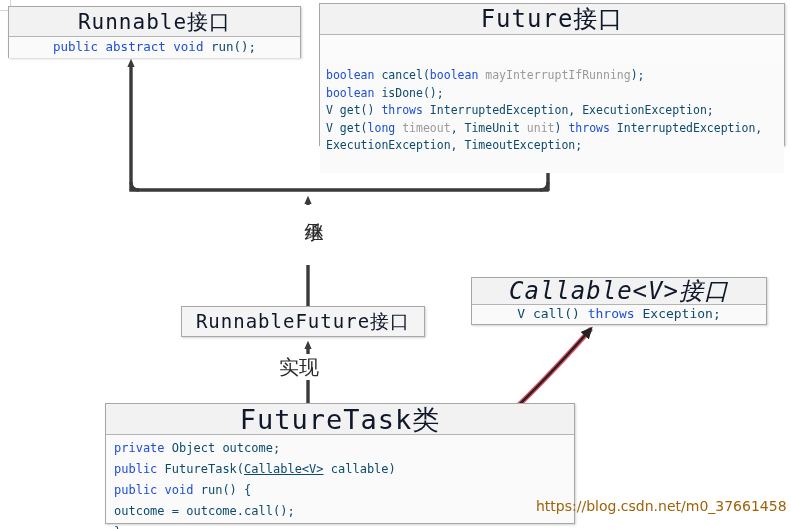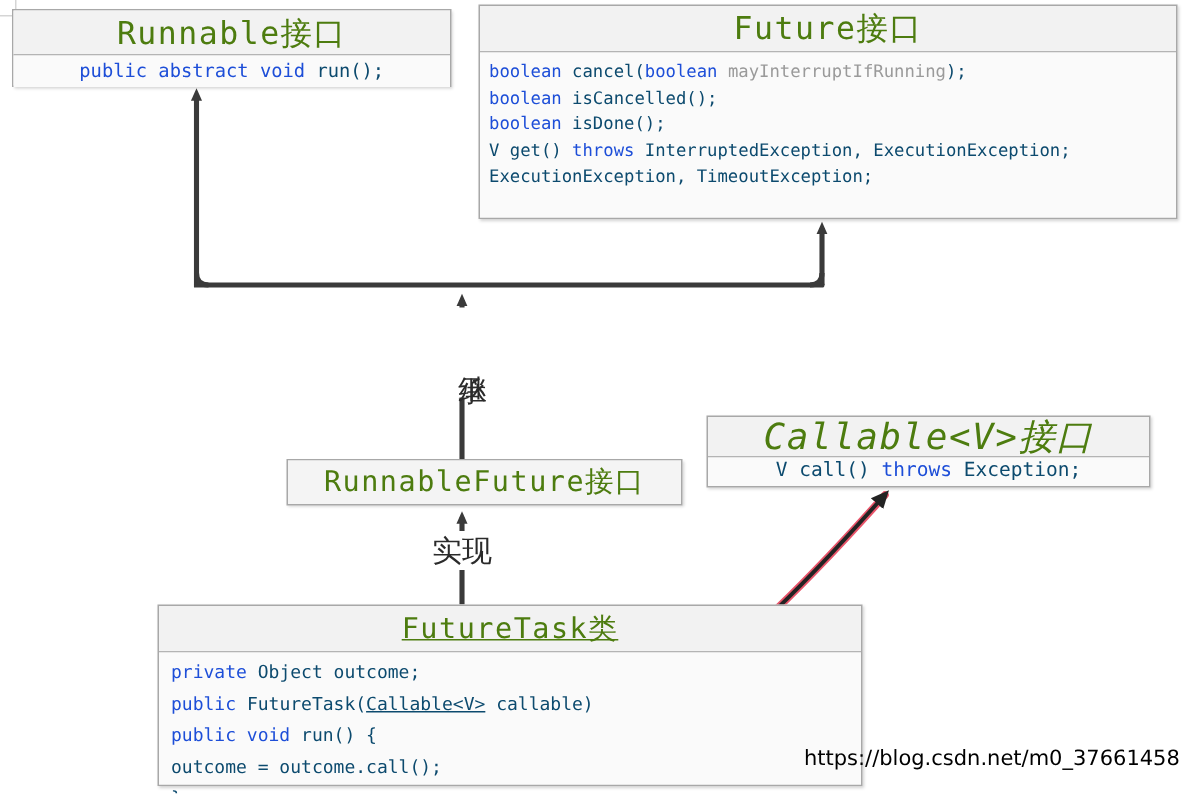--- a/index.html
+++ b/index.html
@@ -21,21 +21,21 @@
     position: absolute;
     box-sizing: border-box;
     border: 1px solid #a8a8a8;
     background: #fbfbfb;
     box-shadow: 1px 1px 2px rgba(0,0,0,0.18);
   }
   .uml-title {
     box-sizing: border-box;
     width: 100%;
     text-align: center;
-    color: #4d7c0f;
+    color: #0f172a;
     background: #f2f2f2;
     border-bottom: 1px solid #b4b4b4;
     font-family: "DejaVu Sans Mono", monospace;
     letter-spacing: 1px;
     white-space: nowrap;
     overflow: hidden;
   }
   .uml-body {
     box-sizing: border-box;
     background: #fafafa;
@@ -50,52 +50,51 @@
   .param { color: #9a9a9a; }
   .plain { color: #0c4a6e; }
   .underline-ident { text-decoration: underline; }
 
   
   #box-runnable { left: 8px; top: 6px; width: 293px; height: 52px; }
   #box-runnable .uml-title { height: 30px; line-height: 30px; font-size: 21px; }
   #box-runnable .uml-body { height: 21px; padding: 2px 0 0 0; text-align: center; font-size: 12.5px; }
 
   #box-future { left: 319px; top: 3px; width: 466px; height: 143px; }
-  #box-future .uml-title { height: 31px; line-height: 31px; font-size: 21px; }
-  #box-future .uml-body { height: 110px; padding: 4px 0 0 6px; font-size: 11.5px; line-height: 17.5px; }
-
-  #box-runnablefuture { left: 191px; top: 306px; width: 264px; height: 31px; }
+  #box-future .uml-title { height: 31px; line-height: 31px; font-size: 24px; }
+  #box-future .uml-body { height: 110px; padding: 4px 0 0 6px; font-size: 11.5px; line-height: 17.5px; margin-top: 28px; }
+
+  #box-runnablefuture { left: 181px; top: 306px; width: 244px; height: 31px; }
   #box-runnablefuture .uml-title {
     height: 29px; line-height: 29px; font-size: 19px;
     border-bottom: none; background: #f4f4f4;
   }
 
   #box-callable { left: 471px; top: 277px; width: 296px; height: 48px; }
   #box-callable .uml-title { height: 27px; line-height: 27px; font-size: 24px; font-style: italic; }
   #box-callable .uml-body { height: 19px; padding: 1px 0 0 0; text-align: center; font-size: 13px; }
 
   #box-futuretask { left: 105px; top: 403px; width: 470px; height: 121px; }
-  #box-futuretask .uml-title { height: 31px; line-height: 31px; font-size: 19px; text-decoration: underline; }
+  #box-futuretask .uml-title { height: 31px; line-height: 31px; font-size: 27px; }
   #box-futuretask .uml-body { height: 88px; padding: 3px 0 0 8px; font-size: 12px; line-height: 21px; }
 
   
   #connectors {
     position: absolute;
     left: 0; top: 0;
     width: 791px; height: 529px;
     pointer-events: none;
   }
 
   
   .edge-label {
     position: absolute;
     background: #ffffff;
     color: #2b2b2b;
     font-family: "DejaVu Sans", sans-serif;
-    text-align: center;
   }
   #label-inherit {
     left: 292px; top: 205px;
     width: 32px; height: 58px;
     font-size: 19px;
     line-height: 19px;
     writing-mode: vertical-rl;
     padding-top: 2px;
     letter-spacing: 1px;
   }
@@ -103,21 +102,21 @@
     left: 279px; top: 354px;
     width: 58px; height: 26px;
     font-size: 20px;
     line-height: 26px;
   }
 
   
   #watermark {
     position: absolute;
     left: 536px; top: 498px;
-    color: #000000;
+    color: #a16207;
     font-family: "DejaVu Sans", sans-serif;
     font-size: 14px;
     white-space: nowrap;
   }
   #corner-mark {
     position: absolute;
     left: 0px; top: 0px;
     width: 10px; height: 10px;
     border-right: 1px solid #d5d5d5;
     border-bottom: 1px solid #d5d5d5;
@@ -162,26 +161,26 @@
       <div class="code-line"><span class="kw">public abstract void</span><span class="plain"> run();</span></div>
     </div>
   </div>
 
   <div class="uml-box" id="box-future">
     <div class="uml-title">Future接口</div>
     <div class="uml-body">
 
       <div class="code-line"><span class="kw">boolean</span><span class="plain"> cancel(</span><span class="kw">boolean</span><span class="param"> mayInterruptIfRunning</span><span class="plain">);</span></div>
 
-      <div class="code-line"><span class="kw">boolean</span><span class="plain"> isCancelled();</span></div>
 
       <div class="code-line"><span class="kw">boolean</span><span class="plain"> isDone();</span></div>
 
       <div class="code-line"><span class="plain">V get() </span><span class="kw">throws</span><span class="plain"> InterruptedException, ExecutionException;</span></div>
 
+      <div class="code-line"><span class="plain">V get(</span><span class="kw">long</span><span class="param"> timeout</span><span class="plain">, TimeUnit </span><span class="param">unit</span><span class="plain">) </span><span class="kw">throws</span><span class="plain">  InterruptedException,</span></div>
 
       <div class="code-line"><span class="plain">ExecutionException, TimeoutException;</span></div>
 
     </div>
   </div>
 
   <div class="uml-box" id="box-runnablefuture">
     <div class="uml-title">RunnableFuture接口</div>
   </div>
 

